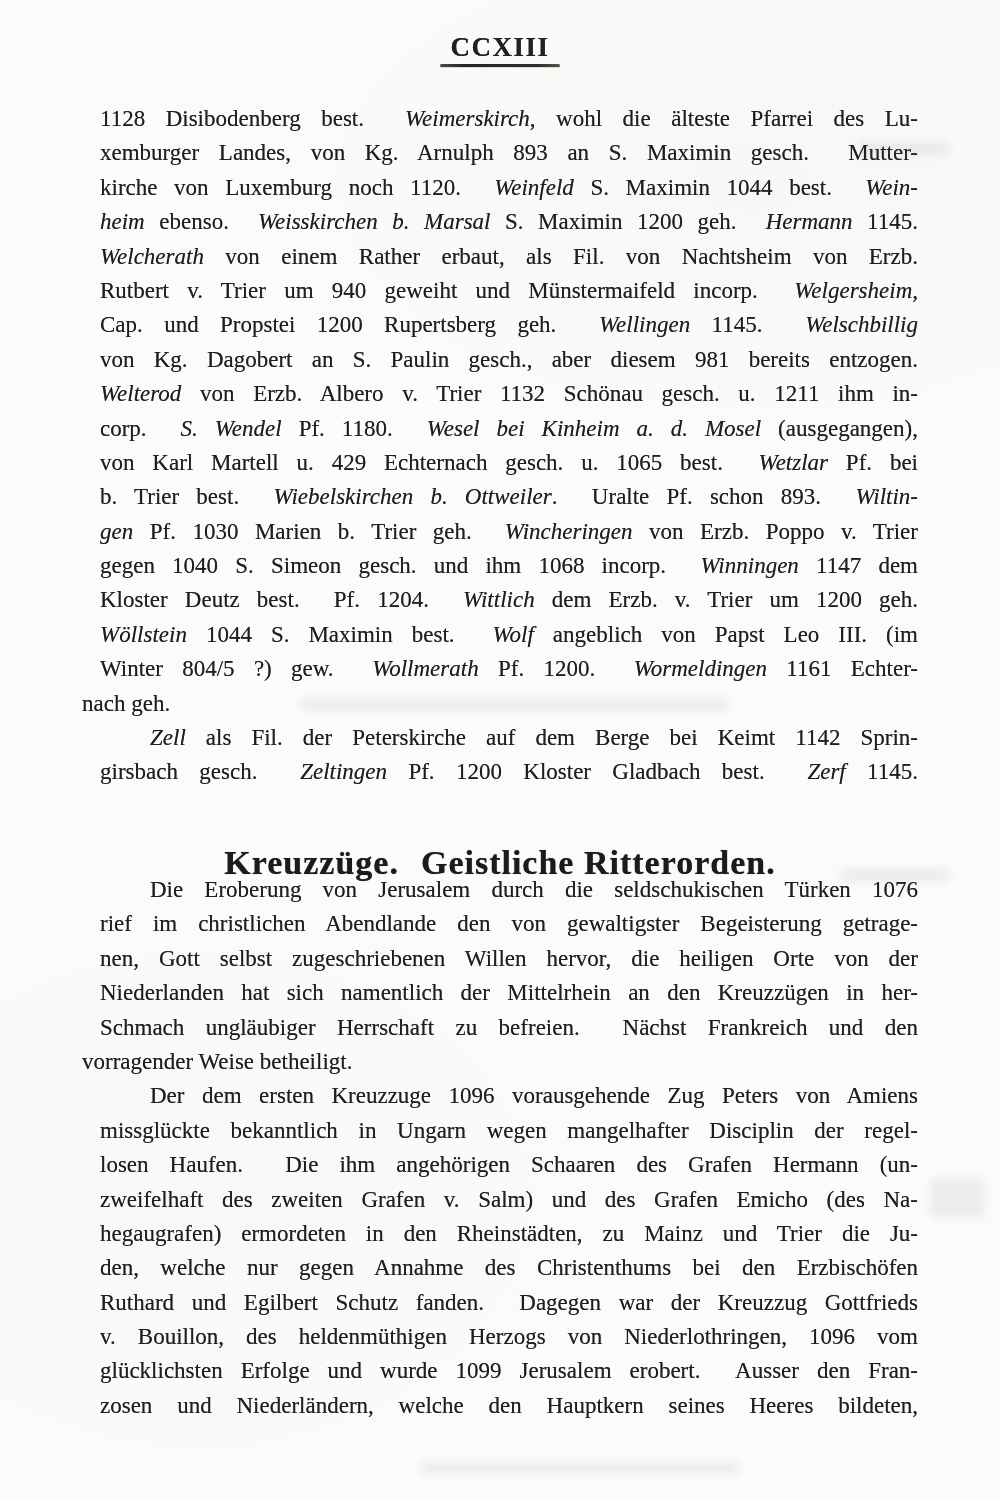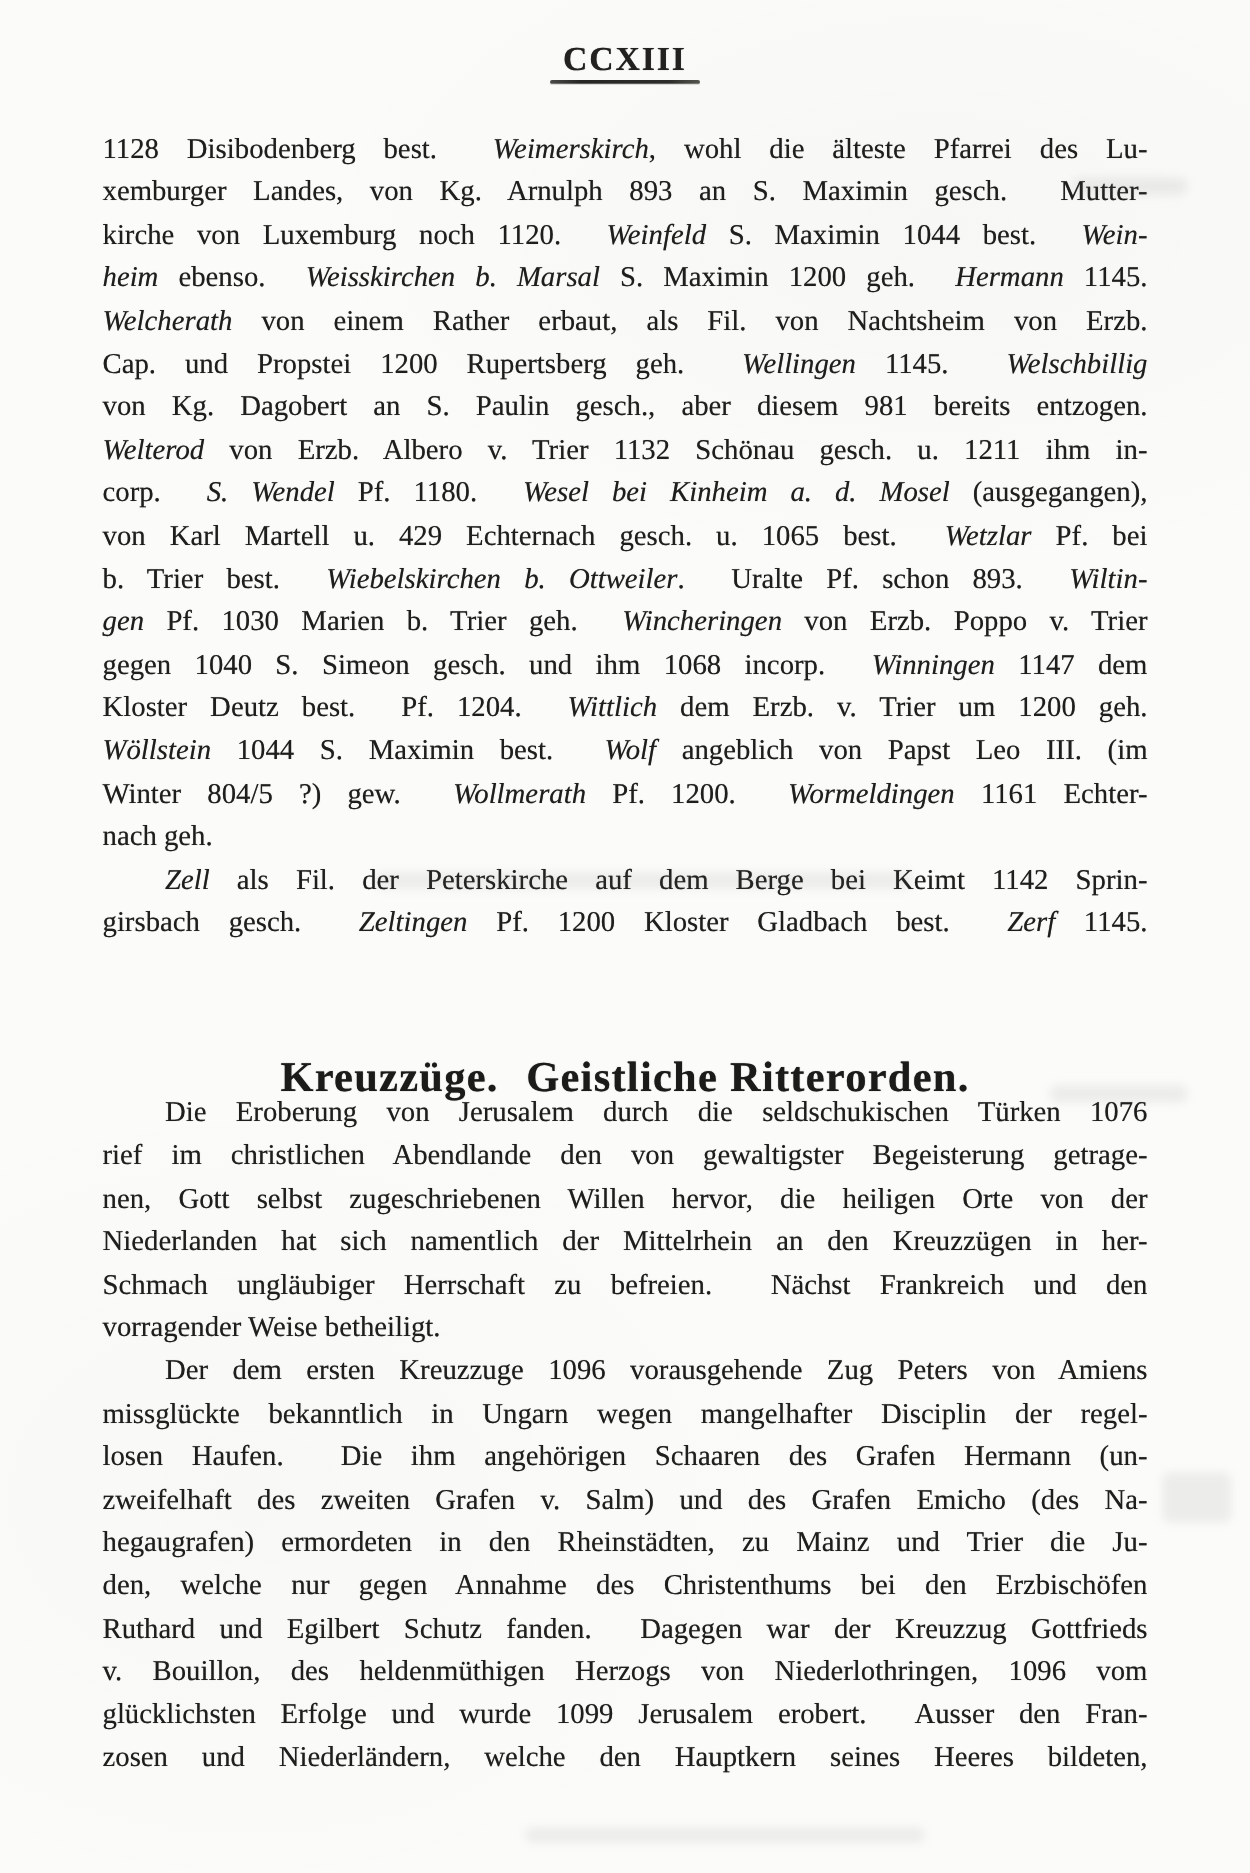--- a/index.html
+++ b/index.html
@@ -57,20 +57,21 @@
     line-height: 34.4px;
     font-size: 23px;
     white-space: pre-wrap;
     text-align: left;
     text-shadow: 0 0 0.55px rgba(20,20,20,0.6);
   }
   .line.fill {
     text-align: justify;
     -moz-text-align-last: justify;
     text-align-last: justify;
+    margin-left: 18px;
   }
   .line.indent { text-indent: 50px; }
   .it { font-style: italic; }
   .rm { font-style: normal; }
   .heading {
     position: absolute;
     top: 844px;
     left: 0;
     width: 100%;
     margin: 0;
@@ -98,20 +99,21 @@
   <div class="folio">CCXIII</div>
 
   <div class="folio-rule"></div>
 
   <div class="body-block gazetteer">
       <div class="line fill"><span class="rm">1128 Disibodenberg best.  </span><span class="it">Weimerskirch</span><span class="rm">, wohl die älteste Pfarrei des Lu-</span></div>
       <div class="line fill"><span class="rm">xemburger Landes, von Kg. Arnulph 893 an S. Maximin gesch.  Mutter-</span></div>
       <div class="line fill"><span class="rm">kirche von Luxemburg noch 1120.  </span><span class="it">Weinfeld</span><span class="rm"> S. Maximin 1044 best.  </span><span class="it">Wein-</span></div>
       <div class="line fill"><span class="it">heim</span><span class="rm"> ebenso.  </span><span class="it">Weisskirchen b. Marsal</span><span class="rm"> S. Maximin 1200 geh.  </span><span class="it">Hermann</span><span class="rm"> 1145.</span></div>
       <div class="line fill"><span class="it">Welcherath</span><span class="rm"> von einem Rather erbaut, als Fil. von Nachtsheim von Erzb.</span></div>
+      <div class="line fill"><span class="rm">Rutbert v. Trier um 940 geweiht und Münstermaifeld incorp.  </span><span class="it">Welgersheim,</span></div>
       <div class="line fill"><span class="rm">Cap. und Propstei 1200 Rupertsberg geh.  </span><span class="it">Wellingen</span><span class="rm"> 1145.  </span><span class="it">Welschbillig</span></div>
       <div class="line fill"><span class="rm">von Kg. Dagobert an S. Paulin gesch., aber diesem 981 bereits entzogen.</span></div>
       <div class="line fill"><span class="it">Welterod</span><span class="rm"> von Erzb. Albero v. Trier 1132 Schönau gesch. u. 1211 ihm in-</span></div>
       <div class="line fill"><span class="rm">corp.  </span><span class="it">S. Wendel</span><span class="rm"> Pf. 1180.  </span><span class="it">Wesel bei Kinheim a. d. Mosel</span><span class="rm"> (ausgegangen),</span></div>
       <div class="line fill"><span class="rm">von Karl Martell u. 429 Echternach gesch. u. 1065 best.  </span><span class="it">Wetzlar</span><span class="rm"> Pf. bei</span></div>
       <div class="line fill"><span class="rm">b. Trier best.  </span><span class="it">Wiebelskirchen b. Ottweiler</span><span class="rm">.  Uralte Pf. schon 893.  </span><span class="it">Wiltin-</span></div>
       <div class="line fill"><span class="it">gen</span><span class="rm"> Pf. 1030 Marien b. Trier geh.  </span><span class="it">Wincheringen</span><span class="rm"> von Erzb. Poppo v. Trier</span></div>
       <div class="line fill"><span class="rm">gegen 1040 S. Simeon gesch. und ihm 1068 incorp.  </span><span class="it">Winningen</span><span class="rm"> 1147 dem</span></div>
       <div class="line fill"><span class="rm">Kloster Deutz best.  Pf. 1204.  </span><span class="it">Wittlich</span><span class="rm"> dem Erzb. v. Trier um 1200 geh.</span></div>
       <div class="line fill"><span class="it">Wöllstein</span><span class="rm"> 1044 S. Maximin best.  </span><span class="it">Wolf</span><span class="rm"> angeblich von Papst Leo III. (im</span></div>

